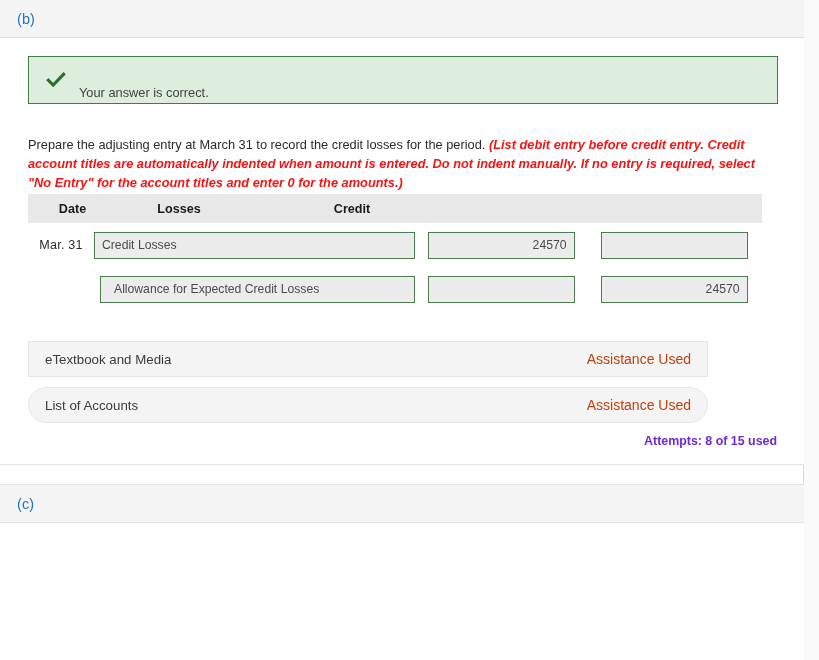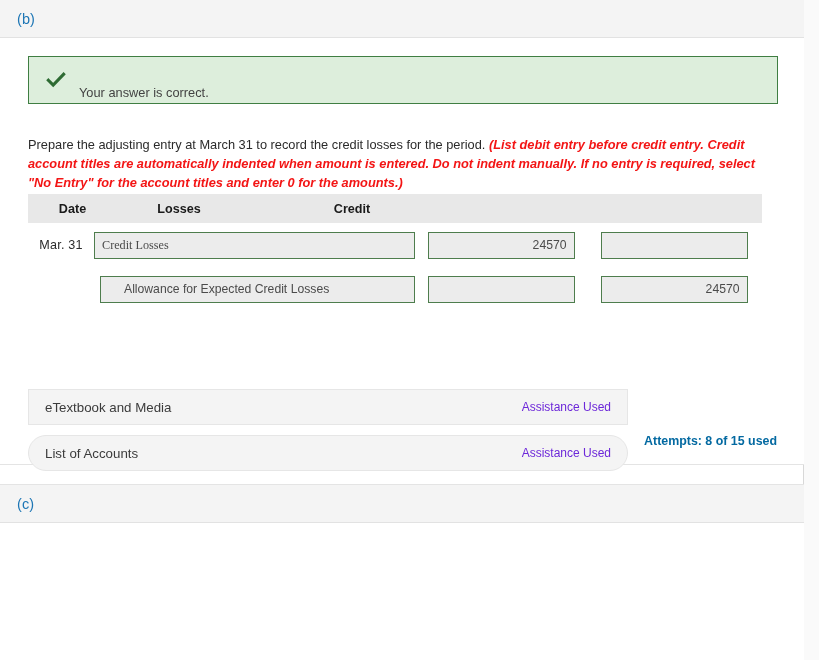--- a/index.html
+++ b/index.html
@@ -135,56 +135,55 @@
   input.fld {
     background: #ececec;
     border: 1px solid #4e7d4d;
     height: 27px;
     font-family: "Liberation Sans", sans-serif;
     font-size: 12.2px;
     color: #4b4b4b;
     padding: 0 7px;
     outline: none;
   }
-  input.fld-acct   { width: 321px; font-family: Liberation Serif, serif; }
-  input.fld-acct-indent { width: 315px; margin-left: 6px; padding-left: 23px; }
+  input.fld-acct   { width: 321px; }
+  input.fld-acct-indent { width: 315px; margin-left: 6px; padding-left: 13px; }
   input.fld-amt    { width: 147px; text-align: right; }
   input.fld-amt-w  { width: 147px; text-align: right; }
 
   
   .assist-row {
     position: absolute;
     left: 28px;
-    width: 600px;
+    width: 680px;
     height: 36px;
     background: #f4f4f4;
     border: 1px solid #e6e6e6;
     display: flex;
     align-items: center;
     justify-content: space-between;
     padding: 10px 16px;
-    margin-top: 48px;
   }
   #row-etextbook { top: 341px; }
   #row-listacct  { top: 387px; border-radius: 18px; }
   .assist-label {
     font-size: 13.3px;
     color: #3b3b3b;
   }
   .assist-used {
-    font-size: 12px;
-    color: #6d28d9;
+    font-size: 14px;
+    color: #c2410c;
   }
 
   .attempts {
     position: absolute;
     right: 27px; top: 434px;
     font-size: 12.4px;
     font-weight: bold;
-    color: #0369a1;
+    color: #6d28d9;
   }
 </style>
 </head>
 <body>
 
 <div class="page">
   <div class="col">
 
     <section class="card" id="card-b">
 

